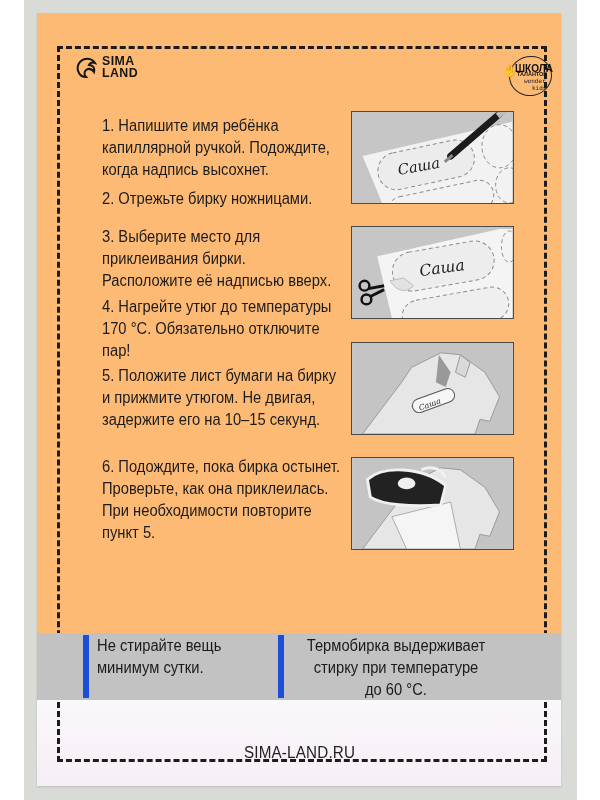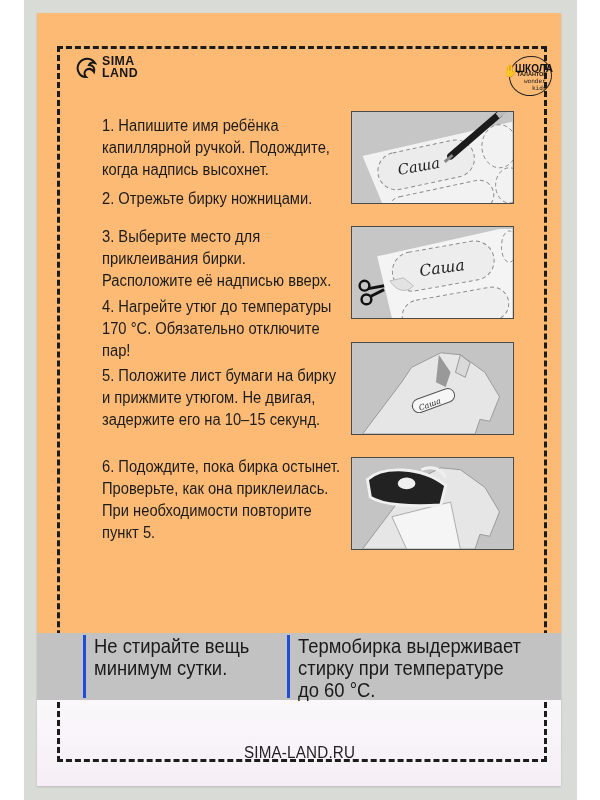--- a/index.html
+++ b/index.html
@@ -68,25 +68,25 @@
     .pic {
       position: absolute; left: 351px; width: 163px; height: 93px;
       border: 1.5px solid #4a4a4a; background: #c9c9c9; overflow: hidden;
     }
     .pic svg { width: 100%; height: 100%; display: block; }
 
     .notes {
       position: absolute; left: 37px; top: 633px; width: 524px; height: 67px;
       background: #c2c2c2;
     }
-    .note { position: absolute; top: 2px; height: 63px; border-left: 3px solid #1d4ed8; padding-left: 8px;
-      color: #1a1a1a; font-size: 20px; line-height: 22px; }
+    .note { position: absolute; top: 2px; height: 63px; border-left: 6px solid #1d4ed8; padding-left: 8px;
+      color: #1a1a1a; font-size: 16px; line-height: 22px; }
     .note span { display:block; white-space: nowrap; transform: scaleX(0.92); transform-origin: left; }
     .note-1 { left: 46px; width: 180px; }
-    .note-2 { left: 250px; width: 240px; }
+    .note-2 { left: 241px; width: 240px; text-align: center; }
 
     .footer {
       position: absolute; left: 0; width: 600px; top: 744px; text-align: center;
       font-size: 16px; color: #222; letter-spacing: 0.2px;
     }
     .footer span { display:inline-block; transform: scaleX(0.95); }
   </style>
 </head>
 <body>
 

